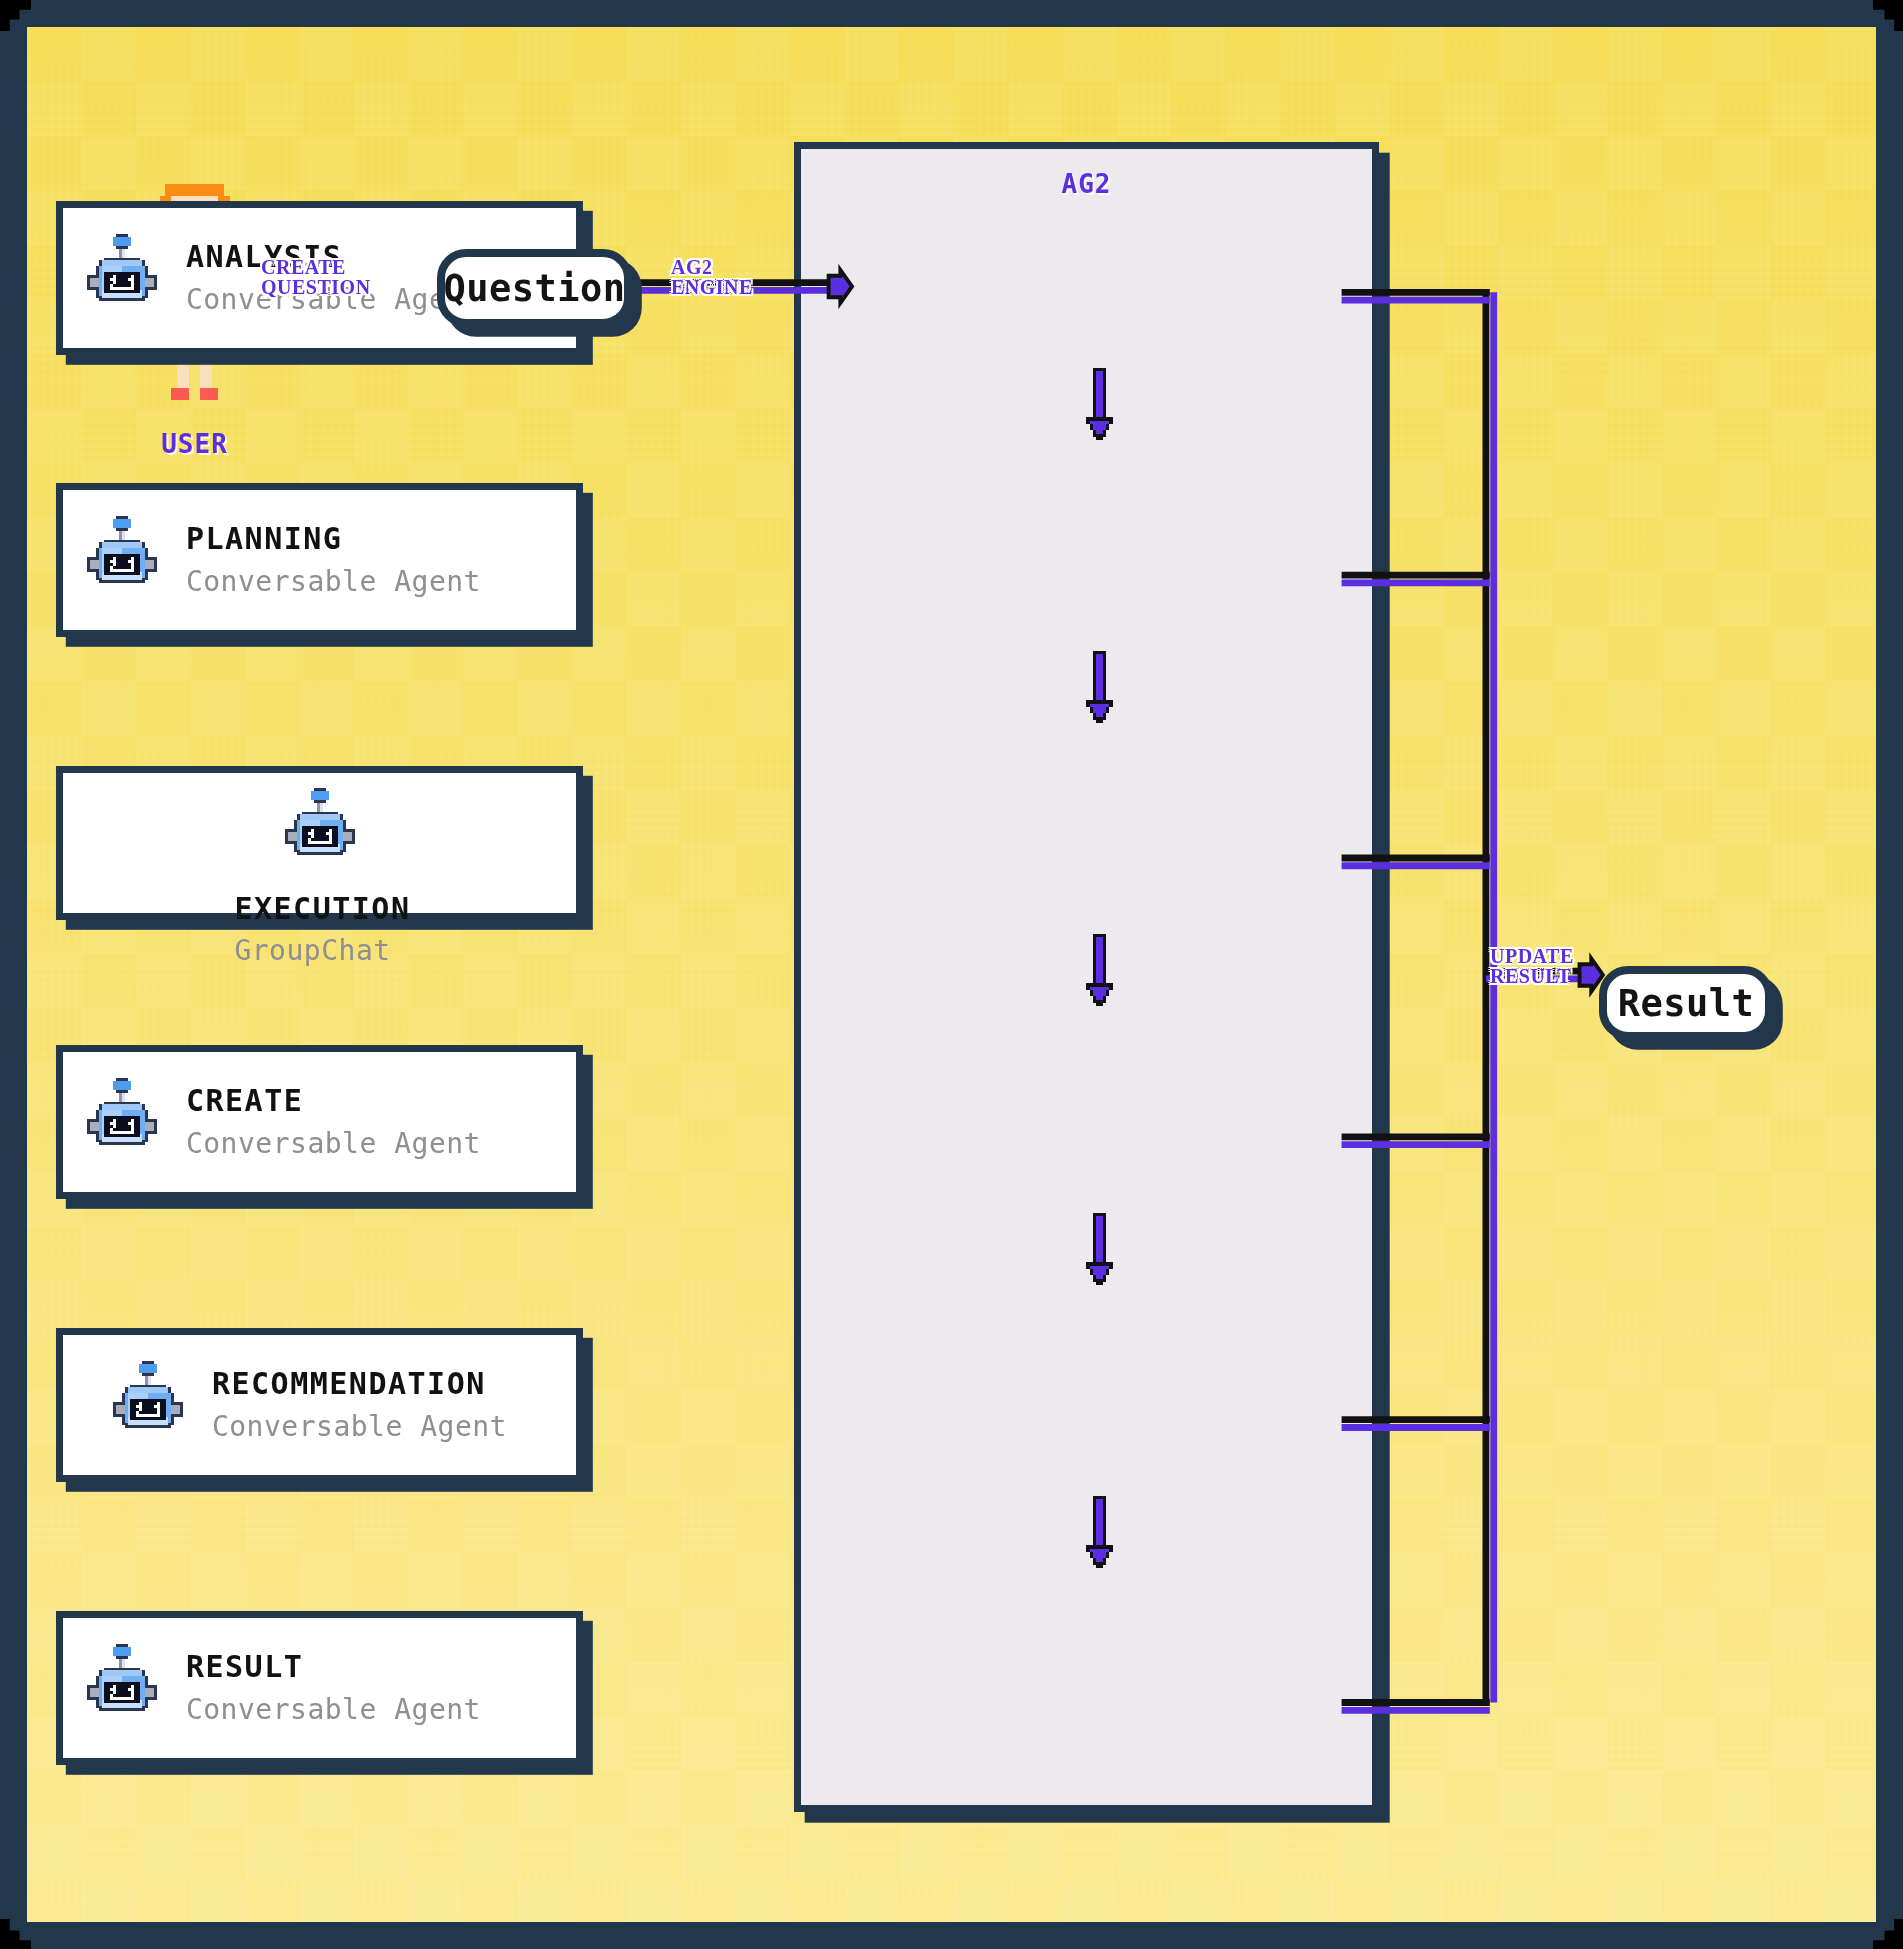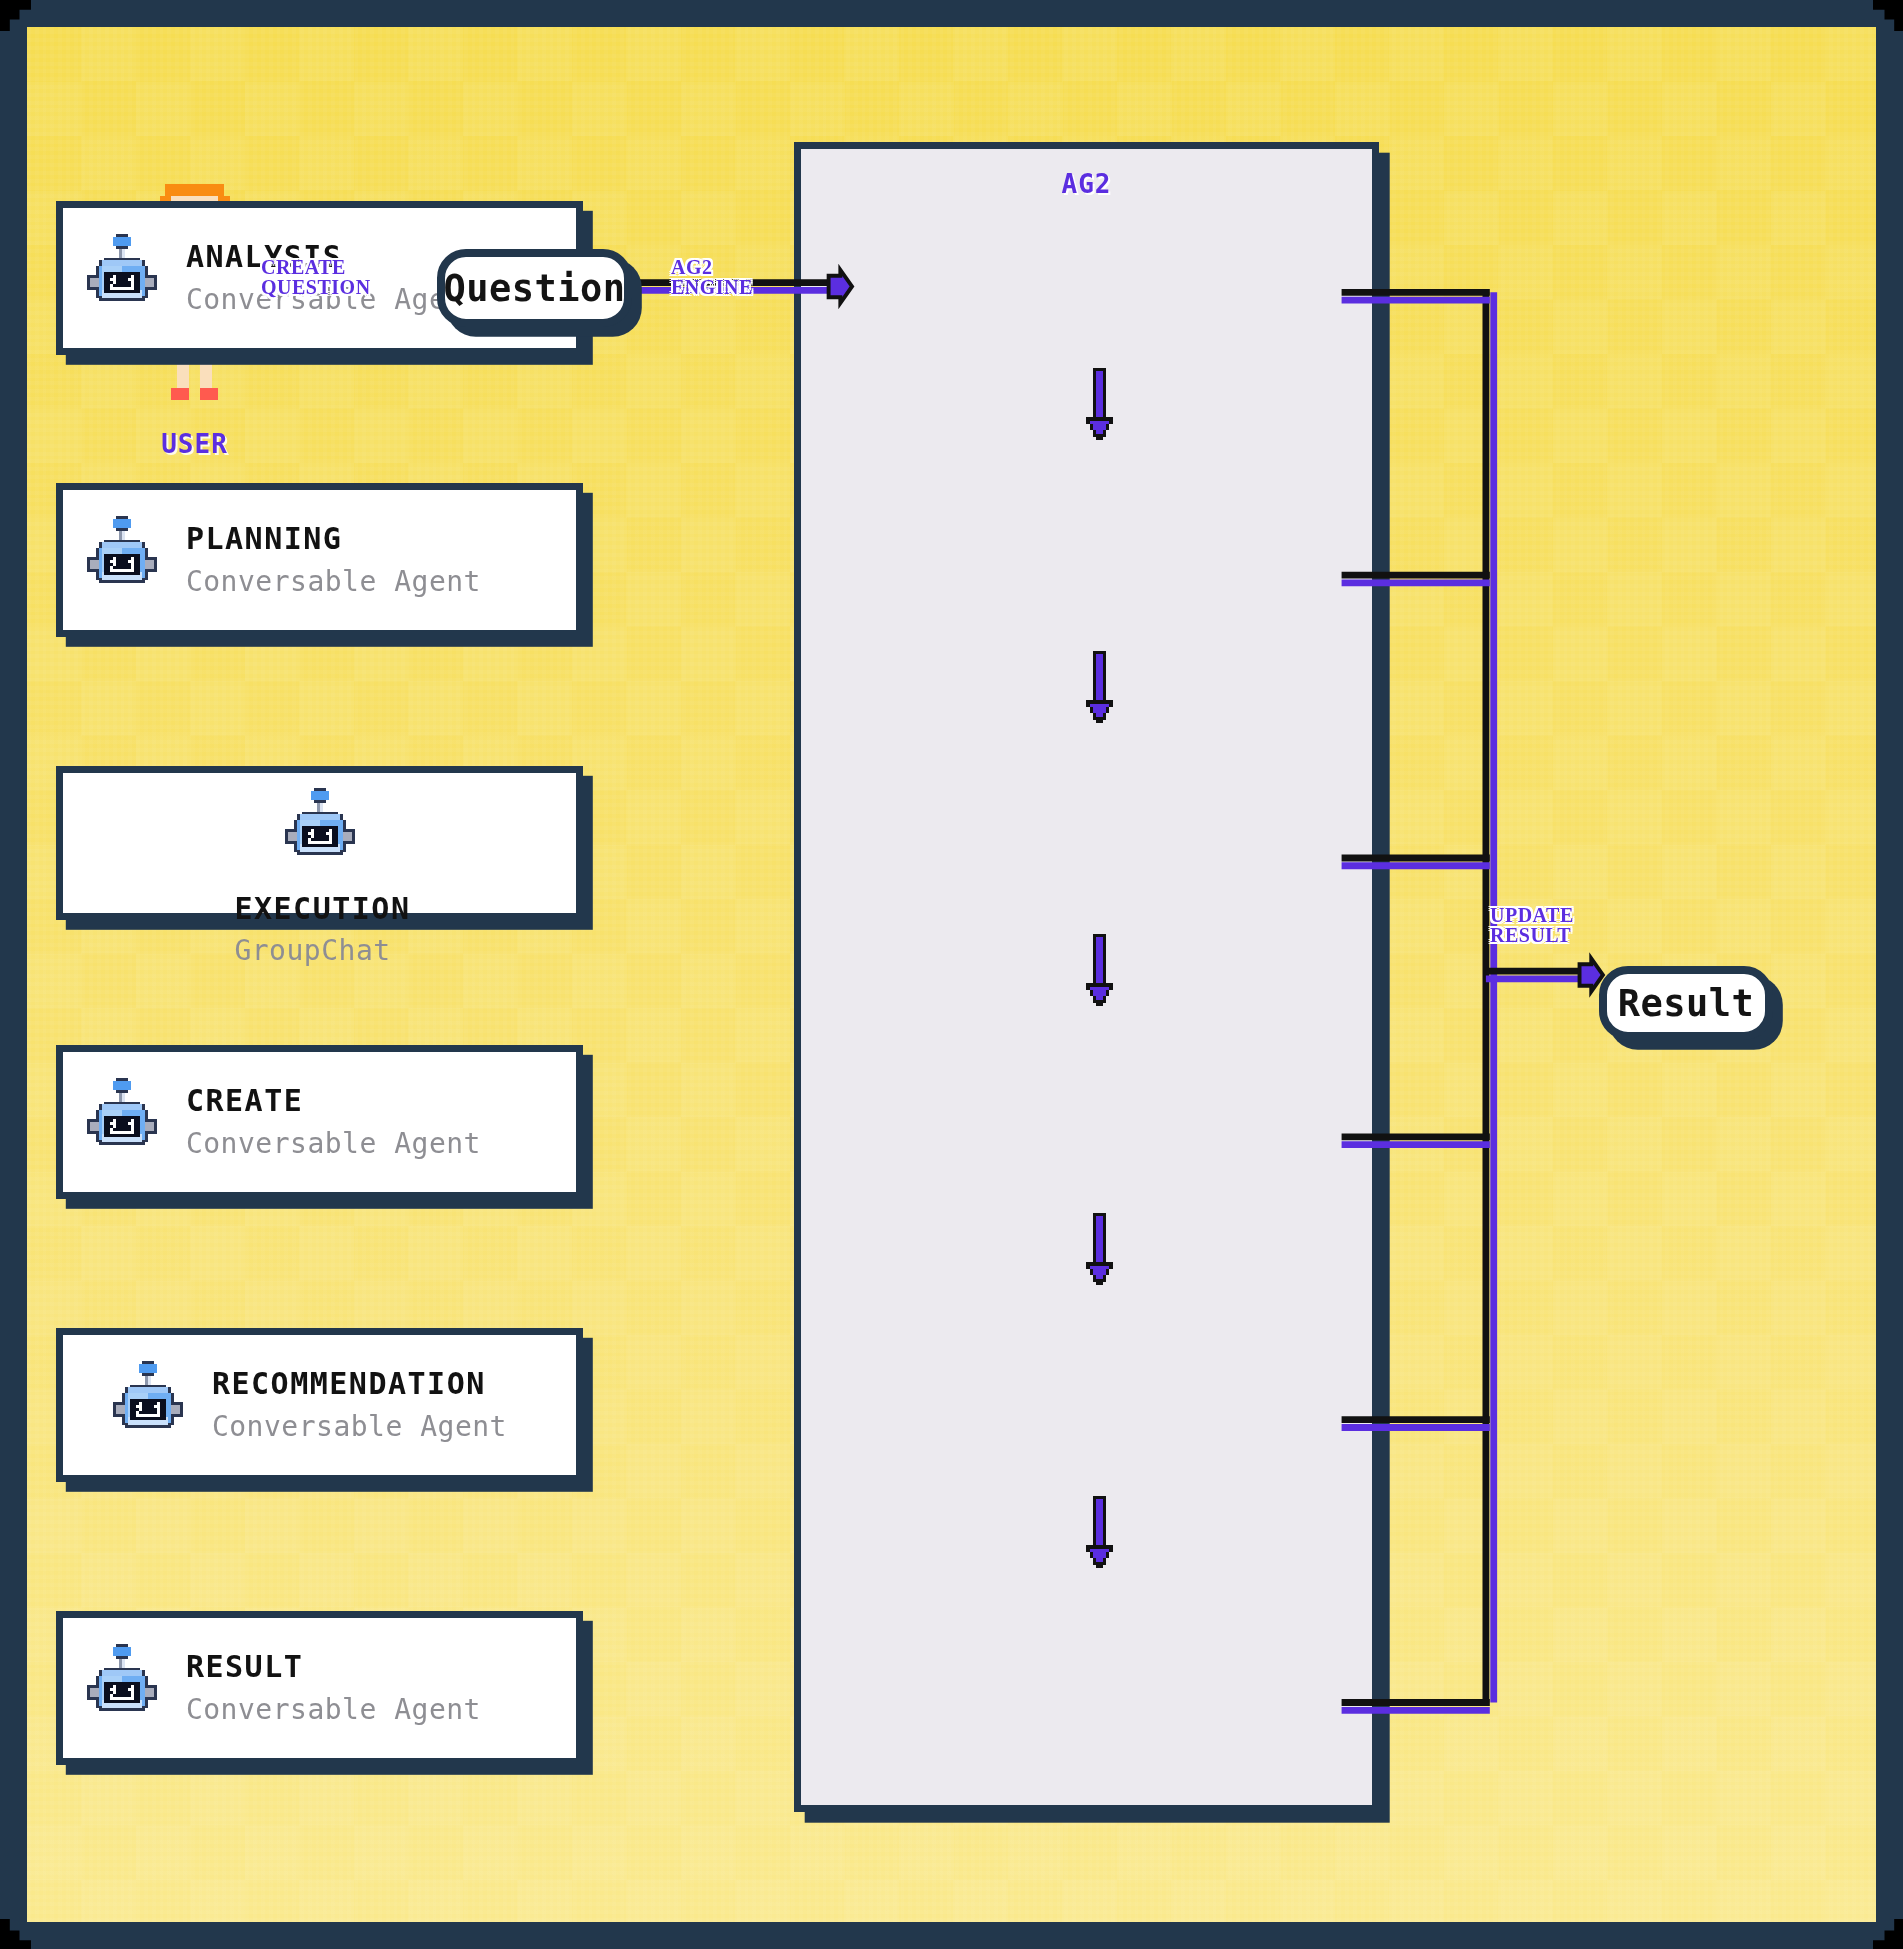--- a/index.html
+++ b/index.html
@@ -300,21 +300,21 @@
     <div class="node-pill" id="node-result">
       <span>Result</span>
     </div>
 
     <div class="edge-label" style="left:234px; top:230px; width:137px;">CREATE
 QUESTION</div>
 
     <div class="edge-label" style="left:644px; top:230px; width:98px;">AG2
 ENGINE</div>
 
-    <div class="edge-label" style="left:1463px; top:878px; width:105px;">UPDATE
+    <div class="edge-label" style="left:1463px; top:919px; width:105px;">UPDATE
 RESULT</div>
 
     <div id="ag2-container">
       <div id="ag2-title">AG2</div>
     </div>
 
     <div class="agent-card" style="top:174px;">
       <div class="agent-icon-wrap">
         <svg class="robot" viewBox="0 0 26 30" shape-rendering="crispEdges">
           <rect x="11" y="0" width="4" height="1" fill="#2A3550"></rect>

